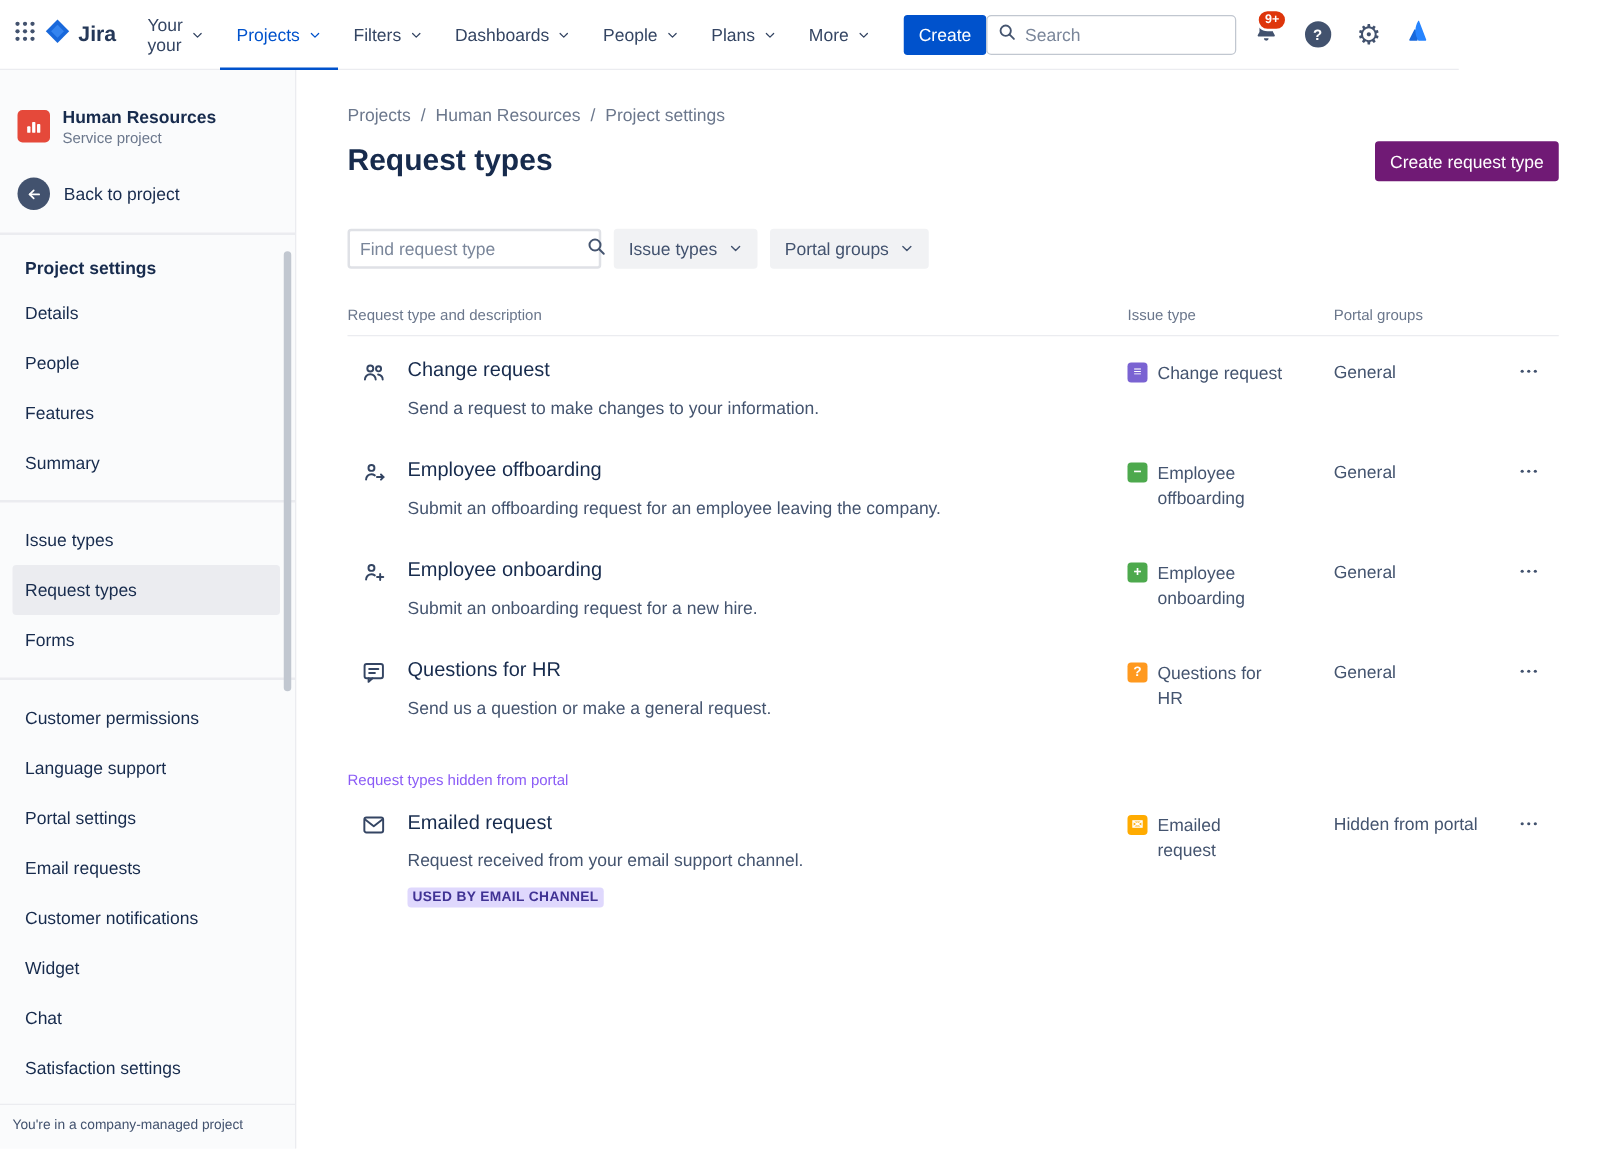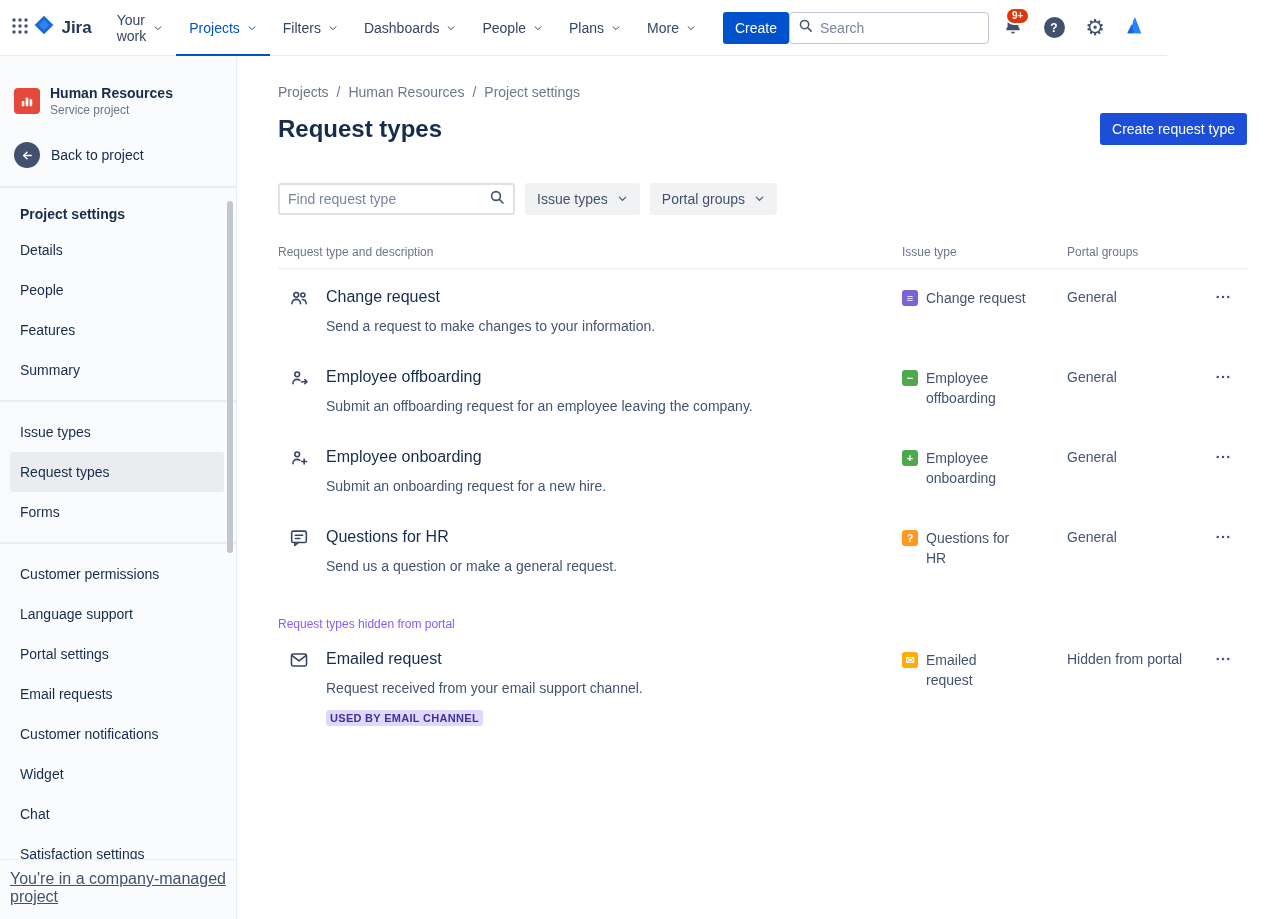--- a/index.html
+++ b/index.html
@@ -32,32 +32,32 @@
   .proj-avatar { width: 26px; height: 26px; border-radius: 4px; background: #E5493A; display: flex; align-items: center; justify-content: center; flex: none; }
   .proj-name { font-size: 14px; font-weight: 700; color: #172B4D; line-height: 18px; }
   .proj-type { font-size: 12px; color: #6B778C; line-height: 16px; }
   .back-row { display: flex; align-items: center; gap: 11px; padding: 8px 4px; margin-top: 14px; font-size: 14px; color: #172B4D; cursor: pointer; }
   .back-circle { width: 26px; height: 26px; border-radius: 50%; background: #42526E; display: flex; align-items: center; justify-content: center; flex: none; }
   .sb-divider { height: 2px; background: #EBECF0; margin: 10px -12px 10px -10px; }
   .sb-heading { padding: 8px 10px; font-size: 14px; font-weight: 700; color: #172B4D; }
   .sb-item { display: block; padding: 10px; border-radius: 3px; font-size: 14px; color: #172B4D; cursor: pointer; line-height: 20px; }
   .sb-item.selected { background: #EBECF0; }
   .sb-scroll { position: absolute; right: 3px; top: 145px; width: 6px; height: 352px; background: #C1C7D0; border-radius: 3px; cursor: grab; }
-  .sb-footer { position: absolute; left: 0; bottom: 0; width: 237px; padding: 10px 10px 13px 10px; font-size: 16px; color: #42526E; background: #FAFBFC; border-top: 1px solid #EBECF0; text-decoration: underline; }
+  .sb-footer { position: absolute; left: 0; bottom: 0; width: 237px; padding: 10px 10px 13px 10px; font-size: 11px; color: #42526E; background: #FAFBFC; border-top: 1px solid #EBECF0; }
 
   
   .main { position: absolute; left: 238px; top: 56px; width: 1045px; height: 863px; background: #fff; padding: 28px 36px 0 40px; overflow: hidden; }
   .breadcrumb { display: flex; gap: 8px; font-size: 14px; color: #6B778C; }
   .breadcrumb a { color: #6B778C; cursor: pointer; }
   .title-row { display: flex; justify-content: space-between; align-items: center; margin-top: 13px; }
   .page-title { font-size: 24px; font-weight: 600; color: #172B4D; }
   .intro { margin-top: 25px; font-size: 14px; line-height: 21px; color: #172B4D; }
   .intro a { color: #0052CC; cursor: pointer; }
   .filters { margin-top: 38px; display: flex; gap: 10px; }
-  .findbox { width: 237px; height: 32px; border: 2px solid #DFE1E6; border-radius: 3px; display: flex; align-items: center; padding: 0 8px; background: #fff; }
+  .findbox { width: 203px; height: 32px; border: 2px solid #DFE1E6; border-radius: 3px; display: flex; align-items: center; padding: 0 8px; background: #fff; }
   .findbox input { border: none; outline: none; flex: 1; font-size: 14px; font-family: inherit; color: #172B4D; }
   .findbox input::placeholder { color: #7A869A; }
   .dropdown { height: 32px; background: #F1F2F4; border: none; border-radius: 3px; display: flex; align-items: center; gap: 9px; padding: 0 12px; font-size: 14px; font-weight: 500; color: #42526E; cursor: pointer; font-family: inherit; }
   .thead { margin-top: 30px; display: grid; grid-template-columns: 1fr 165px 140px 40px; font-size: 12px; color: #6B778C; padding-bottom: 9px; border-bottom: 1px solid #EBECF0; }
   .row { display: grid; grid-template-columns: 1fr 165px 140px 40px; padding: 17px 0 13px 0; }
   .rt-main { display: flex; gap: 16px; padding-left: 10px; }
   .rt-icon { flex: none; width: 22px; height: 22px; margin-top: 1px; }
   .rt-name { font-size: 16px; color: #172B4D; cursor: pointer; line-height: 21px; display: inline-block; }
   .rt-desc { margin-top: 9px; font-size: 14px; color: #44546F; line-height: 20px; }
   .used-badge { display: inline-block; margin-top: 12px; background: #DFD8FD; color: #403294; font-size: 11px; font-weight: 700; padding: 2px 4px; border-radius: 3px; letter-spacing: 0.3px; }
@@ -91,21 +91,21 @@
     <span>
       <svg width="22" height="22" viewBox="0 0 24 24">
           <path fill="#1868DB" d="M12 1.8 22.2 12 12 22.2 1.8 12Z"></path>
           <path fill="#4C9AFF" d="M12 6.4 17.6 12 12 17.6 6.4 12Z" opacity="0.55"></path>
         </svg>
     </span>
     <span>Jira</span>
   </div>
   <nav class="topnav">
     <a class="navitem">
-      <span>Your work</span>
+      <span>Your your</span>
       <span><svg width="10" height="10" viewBox="0 0 24 24" fill="none">
             <path d="M5 9l7 7 7-7" stroke="#344563" stroke-width="2.4" stroke-linecap="round" stroke-linejoin="round"></path>
           </svg></span>
     </a>
     <a class="navitem active">
       <span>Projects</span>
       <span><svg width="10" height="10" viewBox="0 0 24 24" fill="none">
             <path d="M5 9l7 7 7-7" stroke="#0052CC" stroke-width="2.4" stroke-linecap="round" stroke-linejoin="round"></path>
           </svg></span>
     </a>
@@ -239,21 +239,21 @@
   <nav class="breadcrumb">
     <a>Projects</a>
     <span>/</span>
     <a>Human Resources</a>
     <span>/</span>
     <a>Project settings</a>
   </nav>
 
   <div class="title-row">
     <h1 class="page-title">Request types</h1>
-    <button class="btn-blue" style="background-color: #1d4ed8;">Create request type</button>
+    <button class="btn-blue" style="background-color: #701a75;">Create request type</button>
   </div>
 
 
   <div class="filters">
     <div class="findbox">
       <input placeholder="Find request type" style="">
       <span>
         <svg width="16" height="16" viewBox="0 0 16 16">
             <circle cx="7" cy="7" r="4.4" fill="none" stroke="#44546F" stroke-width="1.6"></circle>
             <path d="M10.4 10.4 L14 14" stroke="#44546F" stroke-width="1.6" stroke-linecap="round"></path>

